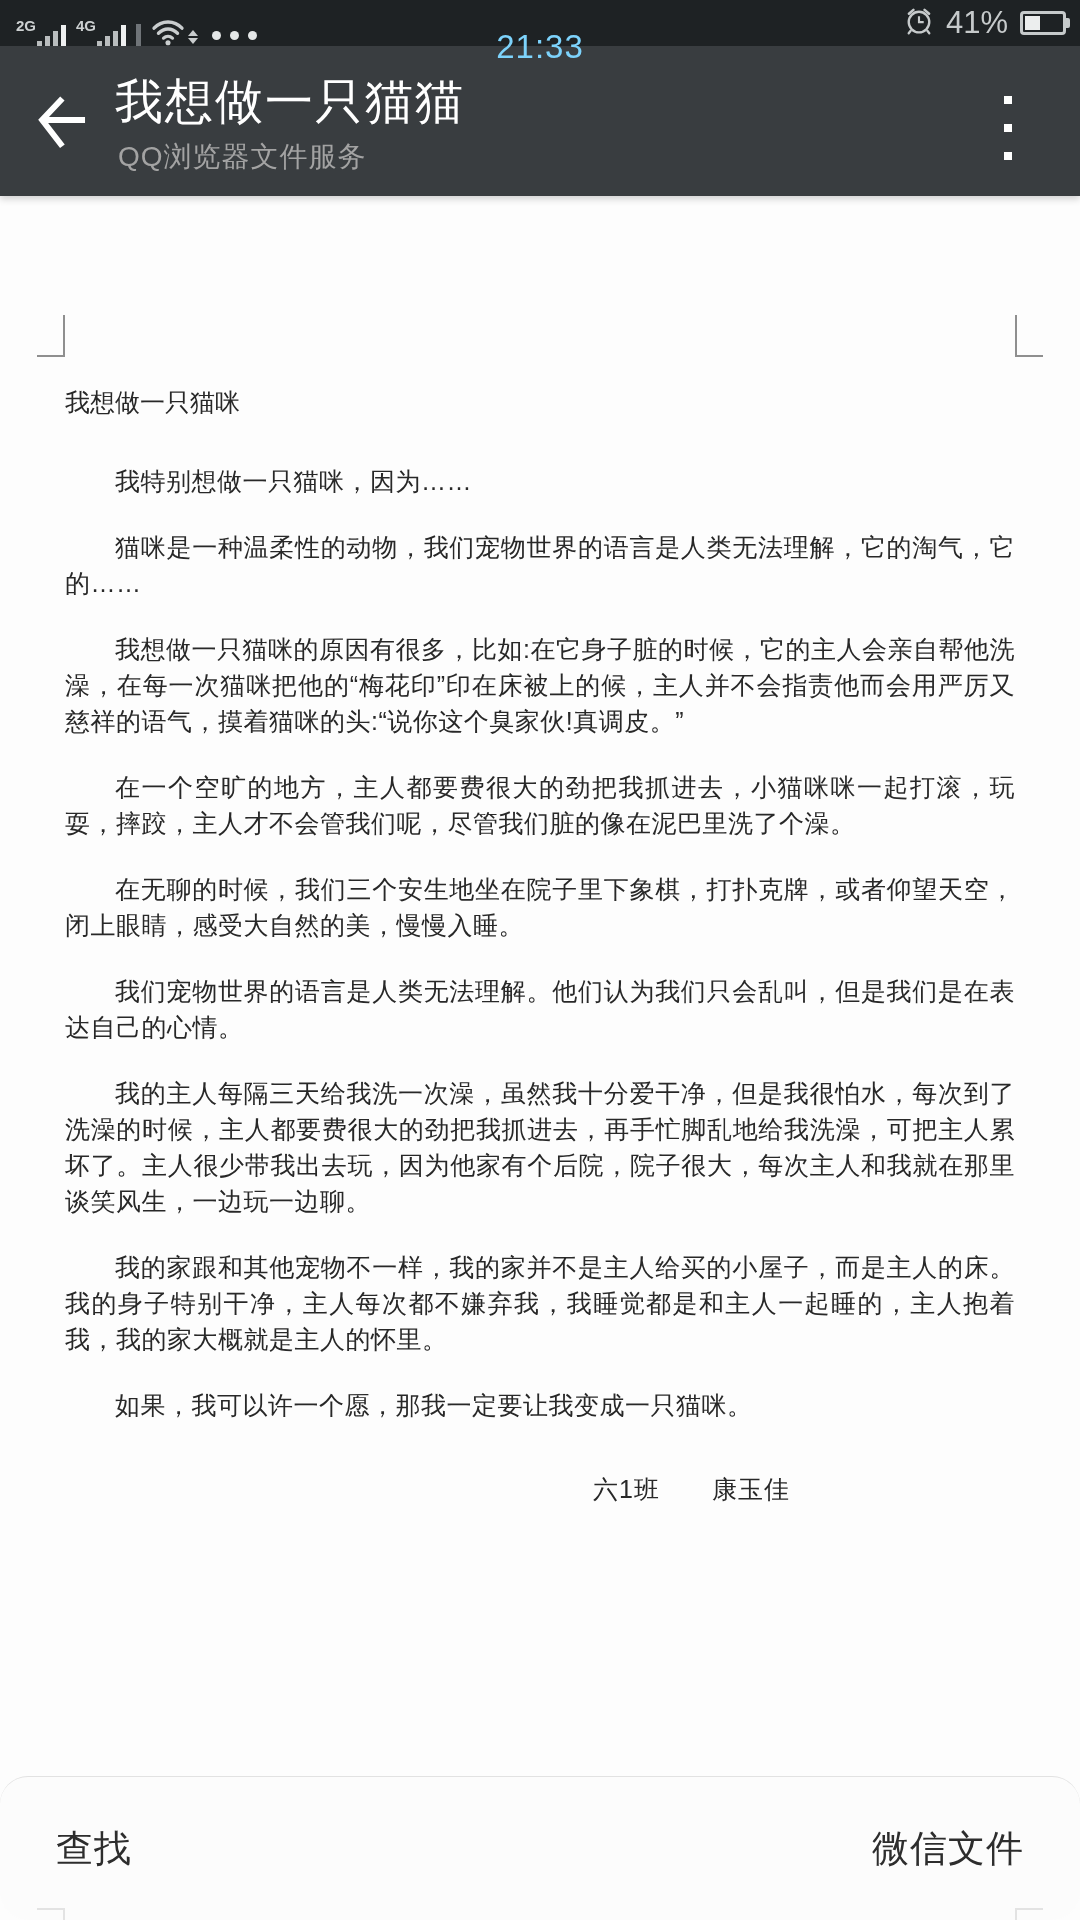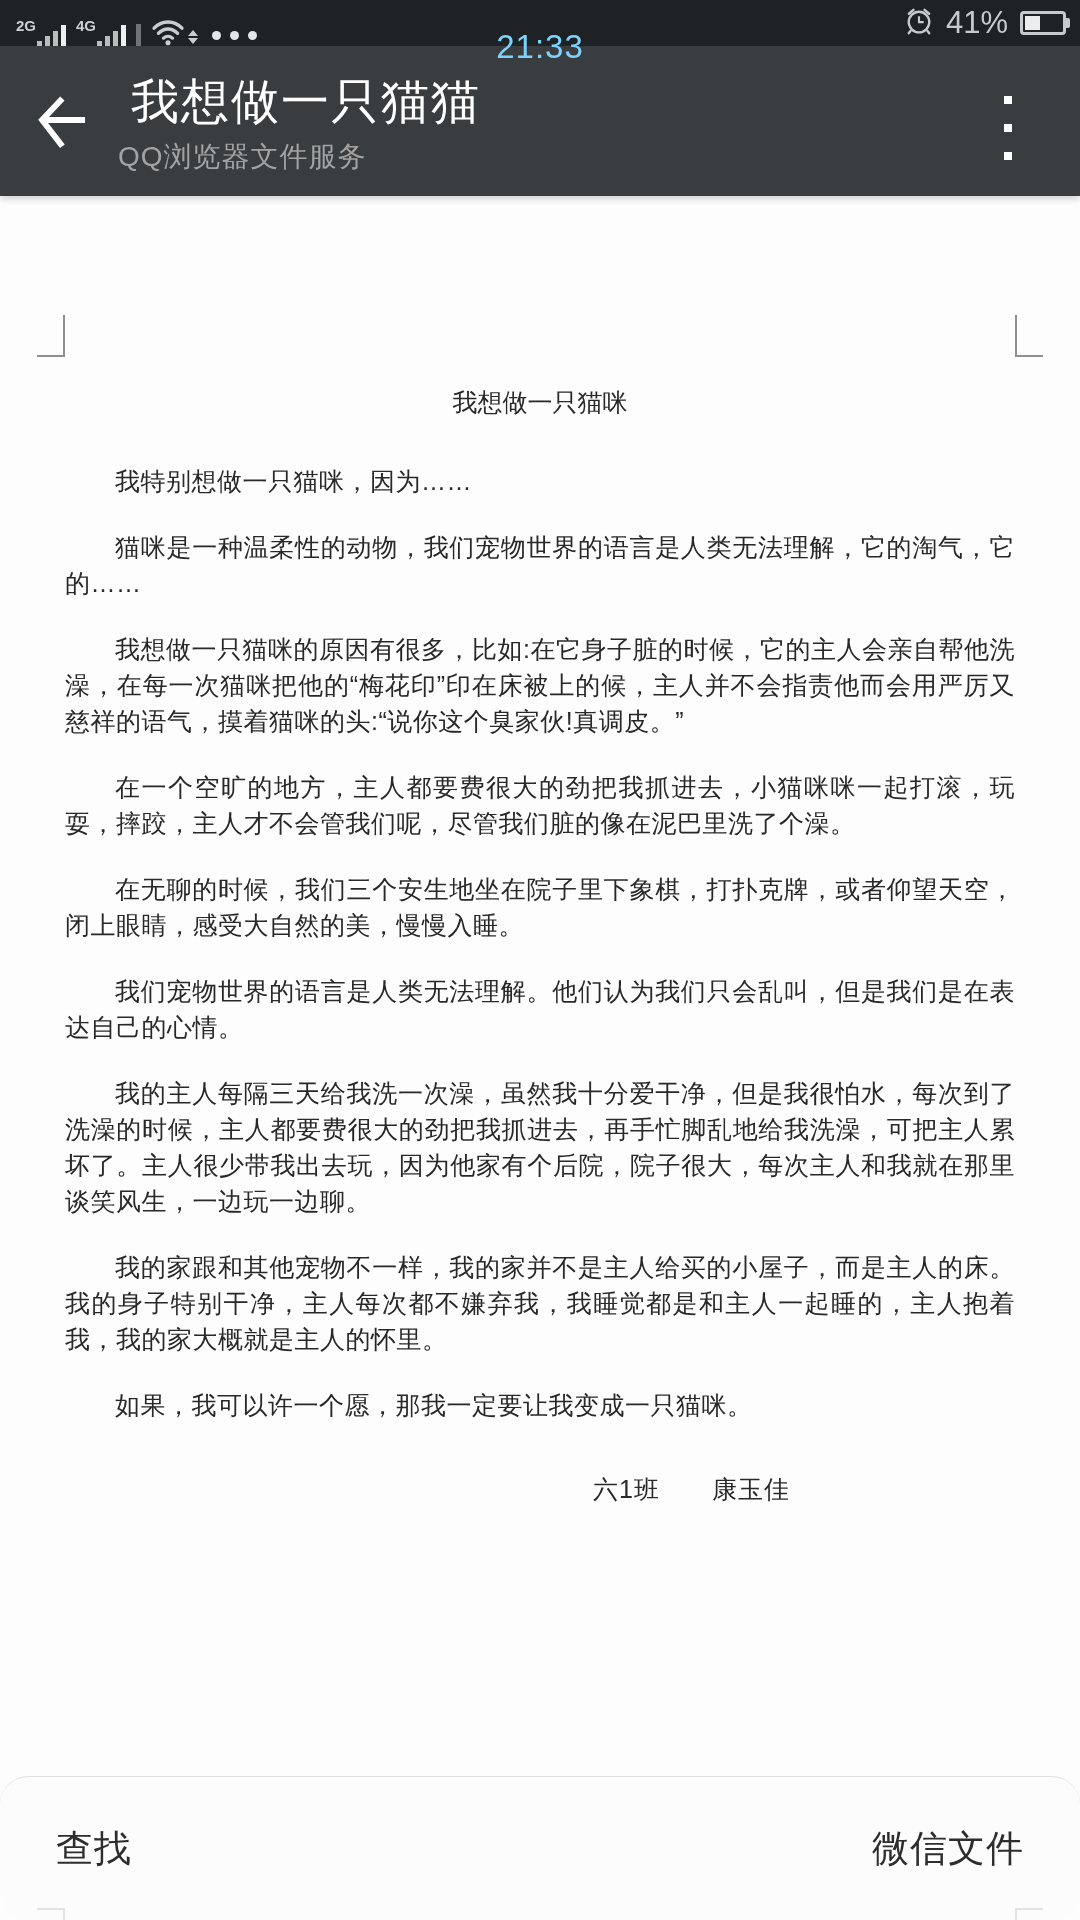--- a/index.html
+++ b/index.html
@@ -36,36 +36,36 @@
   .batt{position:relative;width:46px;height:24px;border:3px solid #c6cacb;border-radius:4px;box-sizing:border-box;}
   .batt::after{content:"";position:absolute;right:-7px;top:4px;width:4px;height:10px;background:#c6cacb;border-radius:0 2px 2px 0;}
   .batt-fill{position:absolute;left:2px;top:2px;bottom:2px;width:15px;background:#eceeee;}
 
   
   .header{
     position:absolute;top:46px;left:0;right:0;height:150px;background:#393d40;
     z-index:15;box-shadow:0 3px 7px rgba(0,0,0,.18);
   }
   .back-btn{position:absolute;left:30px;top:42px;width:60px;height:66px;background:none;border:none;padding:0;cursor:pointer;}
-  .hdr-title{position:absolute;left:115px;top:24px;font-size:48px;color:#ffffff;letter-spacing:2px;white-space:nowrap;margin-left:16px;}
+  .hdr-title{position:absolute;left:115px;top:24px;font-size:48px;color:#ffffff;letter-spacing:2px;white-space:nowrap;}
   .hdr-sub{position:absolute;left:118px;top:92px;font-size:28px;color:#a3a3a3;letter-spacing:1px;}
   .menu-btn{position:absolute;right:60px;top:50px;width:24px;height:64px;background:none;border:none;padding:0;cursor:pointer;
     display:flex;flex-direction:column;align-items:center;justify-content:space-between;}
   .menu-btn i{width:8px;height:8px;background:#ffffff;display:block;}
 
   
   .page{position:absolute;top:196px;left:0;right:0;bottom:0;background:#fdfdfd;}
   .mark{position:absolute;width:28px;box-sizing:border-box;}
   .mark.tl{left:37px;top:119px;height:42px;border-right:2px solid #8f8f8f;border-bottom:2px solid #8f8f8f;}
   .mark.tr{left:1015px;top:119px;height:42px;border-left:2px solid #8f8f8f;border-bottom:2px solid #8f8f8f;}
   .mark.bl{left:37px;top:1712px;height:16px;border-right:2px solid #e3e3e3;border-top:2px solid #e3e3e3;z-index:8;}
   .mark.br{left:1015px;top:1712px;height:16px;border-left:2px solid #e3e3e3;border-top:2px solid #e3e3e3;z-index:8;}
 
   .content{position:absolute;left:65px;right:65px;top:0;color:#282828;}
-  .doc-title{font-size:25px;font-weight:400;text-align:center;margin:190px 0 44px;color:#282828;}
+  .doc-title{font-size:25px;font-weight:400;text-align:left;margin:190px 0 44px;color:#282828;}
   .para{font-size:25px;line-height:36px;margin:0 0 30px;text-align:justify;text-indent:2em;color:#282828;letter-spacing:0.5px;}
   .signature{margin-top:48px;font-size:25px;line-height:36px;color:#282828;}
   .sig-line{margin-left:528px;letter-spacing:1px;}
   .date-line{margin-left:600px;letter-spacing:1px;}
 
   
   .toolbar{
     position:absolute;left:0;right:0;bottom:0;height:144px;z-index:6;
     background:rgba(252,252,252,.97);border-top:1px solid #e2e2e2;
     display:flex;align-items:center;justify-content:space-between;

